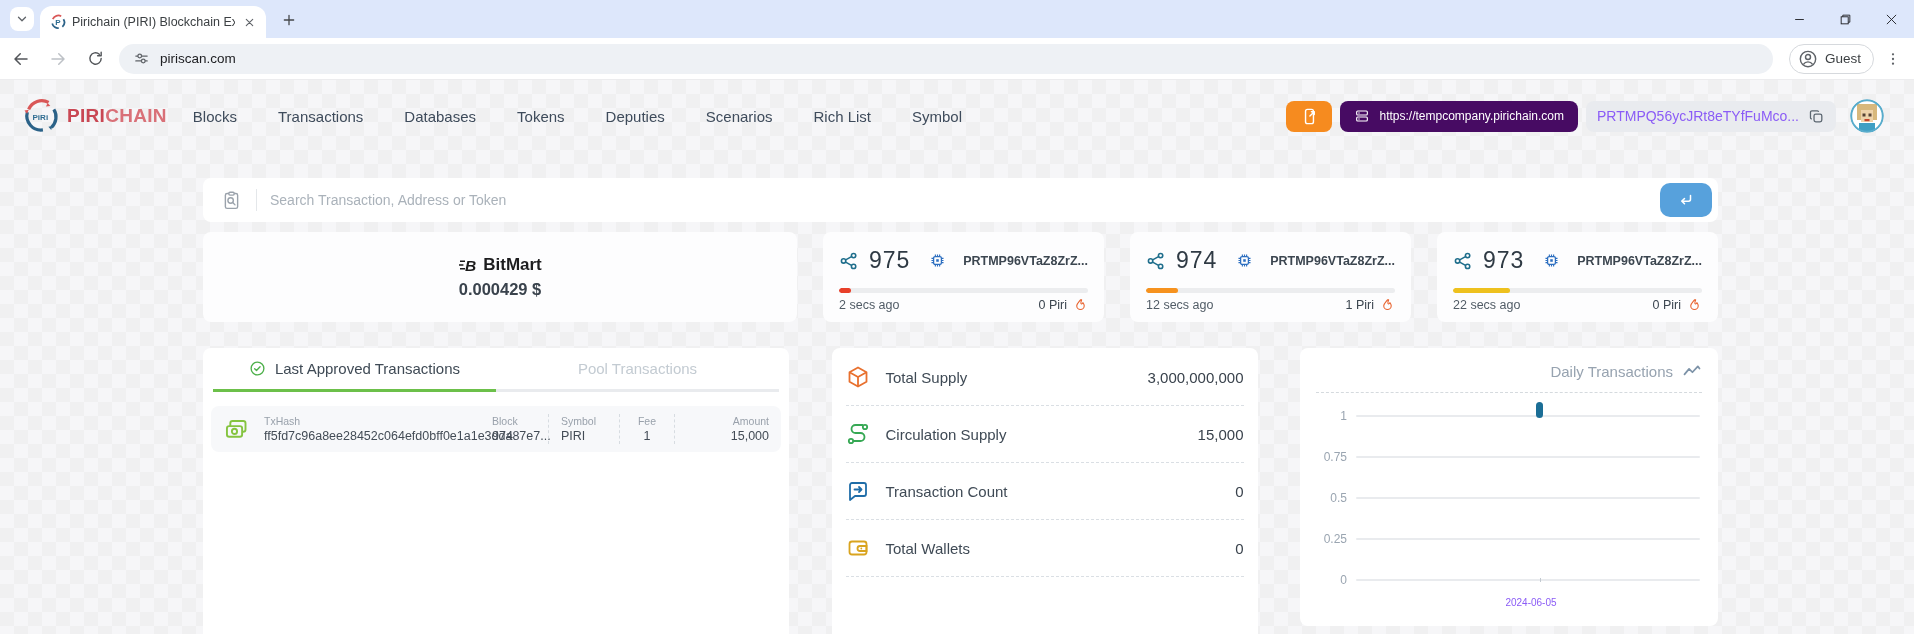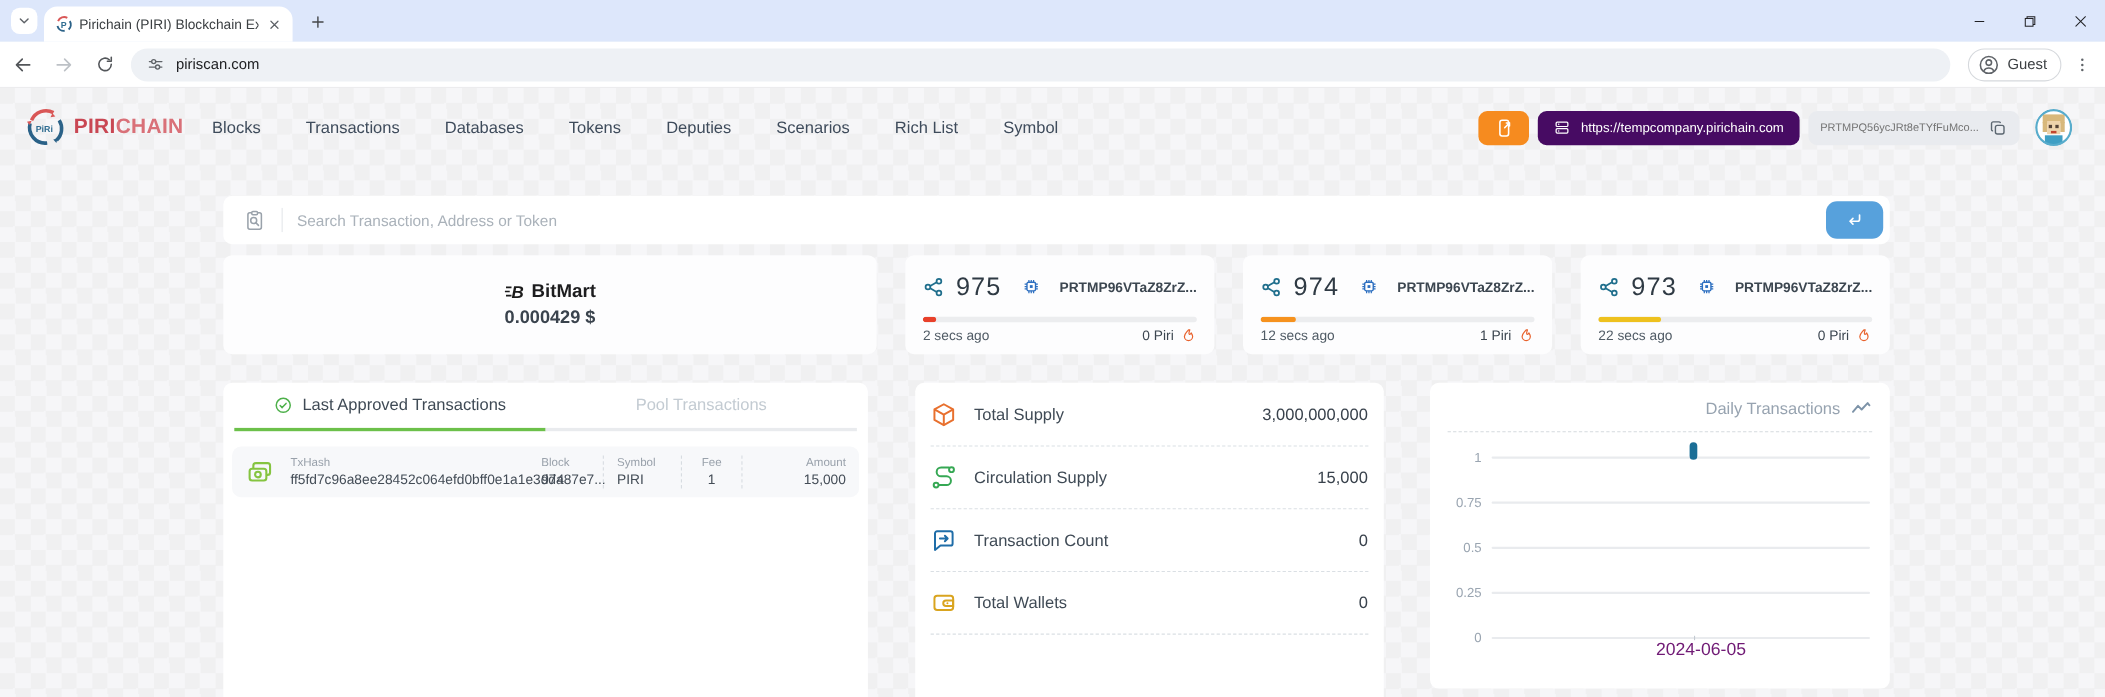--- a/index.html
+++ b/index.html
@@ -31,21 +31,21 @@
   .site-header { height:72px; display:flex; align-items:center; padding:0 30px 0 22px; }
   .logo { display:flex; align-items:center; gap:7px; }
   .logo-word { font-size:19px; font-weight:bold; letter-spacing:.3px; }
   .logo-word .p1 { color:#c94753; }
   .logo-word .p2 { color:#d97078; }
   .main-nav { display:flex; gap:41px; margin-left:26px; font-size:15px; color:#3e4b5b; }
   .main-nav span { cursor:pointer; }
   .header-right { margin-left:auto; display:flex; align-items:center; gap:8px; }
   .orange-btn { width:46px; height:31px; background:#f68b1f; border-radius:8px; display:flex; align-items:center; justify-content:center; }
   .purple-btn { height:31px; background:#470b63; border-radius:8px; display:flex; align-items:center; gap:9px; padding:0 14px; color:#fff; font-size:12px; }
-  .addr-pill { height:31px; background:#e9ebef; border-radius:8px; display:flex; align-items:center; gap:9px; padding:0 11px; color:#737373; font-size:10px; }
+  .addr-pill { height:31px; background:#e9ebef; border-radius:8px; display:flex; align-items:center; gap:9px; padding:0 11px; color:#8b5cf6; font-size:14px; }
   .avatar { width:34px; height:34px; border-radius:50%; overflow:hidden; flex:none; margin-left:6px; }
 
   .main { width:1515px; margin:26px 0 0 203px; }
 
   .searchbar { position:relative; height:44px; background:#fff; border-radius:8px; display:flex; align-items:center; padding-left:18px; }
   .search-divider { width:1px; height:22px; background:#e4e7ea; margin:0 13px 0 14px; }
   .searchbar input { border:none; outline:none; flex:1; font-size:14px; color:#3c4650; background:transparent; padding-right:70px; }
   .searchbar input::placeholder { color:#aab2ba; }
   .enter-btn { position:absolute; right:6px; top:5px; width:52px; height:34px; background:#57a1dc; border-radius:10px; display:flex; align-items:center; justify-content:center; }
 
@@ -89,21 +89,21 @@
 
   .chart-panel { width:418px; height:278px; padding:13px 16px 0; }
   .chart-head { display:flex; justify-content:flex-end; align-items:center; gap:9px; color:#97a3b0; font-size:15px; }
   .chart-sep { border-top:1px dashed #d5dade; margin-top:11px; }
   .chart-grid { margin-top:16px; position:relative; height:205px; }
   .gridrow { position:absolute; left:0; right:2px; display:flex; align-items:center; }
   .gridlabel { width:40px; text-align:right; font-size:12px; color:#9aa5b1; padding-right:9px; }
   .gridline { flex:1; height:2px; background:#e9ebee; border-radius:1px; }
   .chart-bar { position:absolute; width:7px; height:16px; border-radius:3.5px; top:-7px; left:calc(40px + 47%); }
   .x-tick { position:absolute; top:169px; left:calc(40px + 47% + 3px); width:1px; height:4px; background:#c3cad1; }
-  .x-label { position:absolute; top:173px; left:calc(40px + 47% - 32px); font-size:16px; color:#701a75; }
+  .x-label { position:absolute; top:188px; left:calc(40px + 47% - 32px); font-size:10px; color:#8b5cf6; }
 
   svg { display:block; }
 </style>
 </head>
 <body>
 
 <div class="tabstrip">
   <div class="tab-search-btn">
     <svg width="14" height="14" viewBox="0 0 24 24">
         <path d="M6 9l6 6 6-6" fill="none" stroke="#5f6368" stroke-width="2.2" stroke-linecap="round" stroke-linejoin="round"></path>

